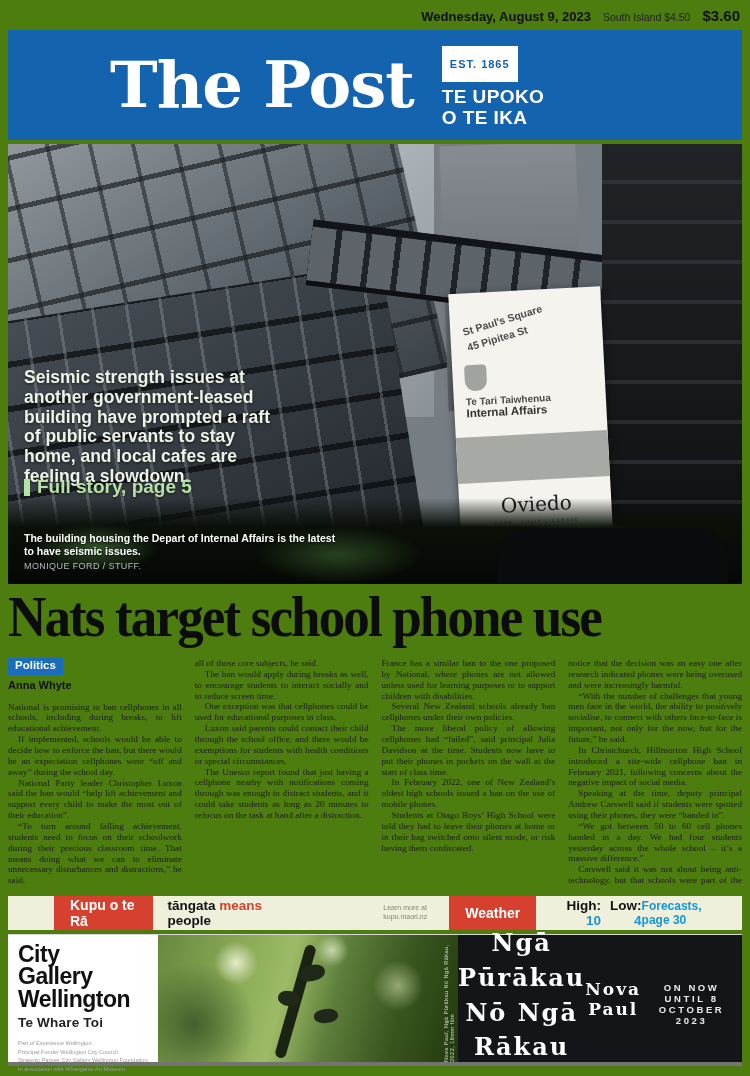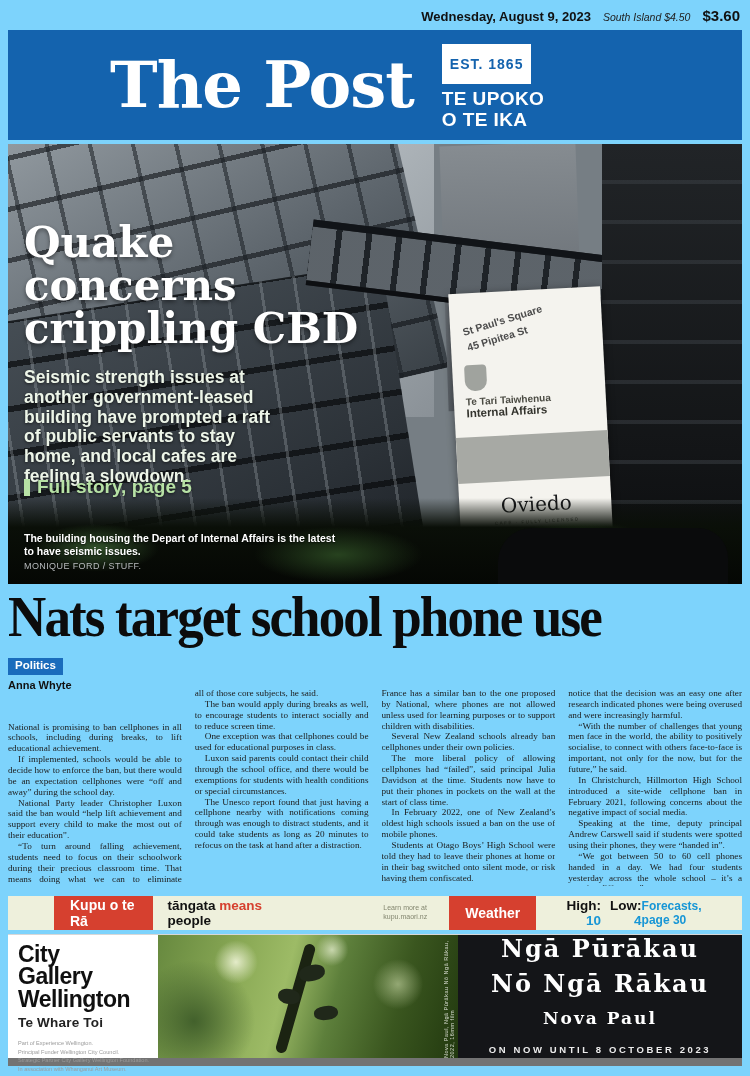--- a/index.html
+++ b/index.html
@@ -1,30 +1,30 @@
 <!DOCTYPE html>
 <html><head>
 <meta charset="utf-8">
 <style>
   * { box-sizing: border-box; margin: 0; padding: 0; }
   html,body { background:#fff; }
   body { width:750px; height:1076px; font-family:"Liberation Sans", sans-serif; }
-  .page { position:relative; width:750px; height:1076px; overflow:hidden; background:#7dd3fc; }
+  .page { position:relative; width:750px; height:1076px; overflow:hidden; background:#4d7c0f; }
 
   
   .topbar { height:30px; padding:7px 10px 0 0; display:flex; justify-content:flex-end; align-items:baseline; gap:12px; }
   .topbar .date { font-weight:700; font-size:13px; color:#111; }
-  .topbar .south { font-size:10.5px; color:#222;font-style:italic; }
+  .topbar .south { font-size:10.5px; color:#222; }
   .topbar .price { font-weight:700; font-size:15px; color:#111; }
 
   
   .masthead { margin:0 8px; height:110px; background:#1463ae; display:flex; align-items:center; padding-left:102px; }
   .brand { color:#fff; font-family:"DejaVu Serif", serif; font-weight:700; font-size:64px; letter-spacing:-1px; line-height:1; }
   .mast-right { margin-left:28px; color:#fff; padding-top:4px; }
-  .est-box { display:inline-block; background:#fff; color:#1463ae; font-weight:700; font-size:14px; letter-spacing:1px; padding:12px 8px; }
+  .est-box { display:inline-block; background:#fff; color:#1463ae; font-weight:700; font-size:11px; letter-spacing:1px; padding:12px 8px; }
   .tagline { font-weight:700; font-size:19px; line-height:1.08; letter-spacing:.4px; margin-top:5px; }
 
   
   .photo { position:relative; margin:4px 8px 0 8px; height:440px; overflow:hidden; background:#767e84; }
   .sky { position:absolute; left:0; top:0; width:58%; height:62%;
          background:linear-gradient(135deg,#d9dde0 0%,#adb4b9 55%,#8a9197 100%); }
   .bldg-a { position:absolute; left:-60px; top:-50px; width:470px; height:330px; transform:rotate(-13deg);
             background:
               repeating-linear-gradient(90deg, rgba(25,30,35,.55) 0 4px, rgba(0,0,0,0) 4px 42px),
               repeating-linear-gradient(0deg, rgba(15,18,22,.6) 0 5px, rgba(0,0,0,0) 5px 50px),
@@ -75,58 +75,58 @@
   .photo-credit { position:absolute; left:16px; bottom:13px; z-index:5; color:#b7babc; font-size:9px; letter-spacing:.4px; }
 
   
   .headline-main { margin:4px 8px 0 8px; height:62px; color:#0c0c0c;
                    font-family:"Liberation Serif", serif; font-weight:700; font-size:57px; line-height:1.0;
                    letter-spacing:-2px; white-space:nowrap; transform:scaleX(.93); transform-origin:0 50%; }
   .article { margin:8px 8px 0 8px; display:flex; gap:13px; height:228px; overflow:hidden; }
   .col { flex:1; font-family:"Liberation Serif", serif; font-size:9.2px; line-height:1.18;
          text-align:justify; color:#1c1c1c; overflow:hidden; }
   .col p { margin:0; text-indent:1.1em; }
-  .col .paras p:first-child { text-indent:0;margin-top:30px; }
+  .col .paras p:first-child { text-indent:0; }
   .kicker { display:inline-block; background:#1a6cbc; color:#fff; font-family:"Liberation Sans", sans-serif;
             font-weight:700; font-size:11.5px; padding:1px 7px 2px; }
   .byline { font-family:"Liberation Sans", sans-serif; font-weight:700; font-size:11px; margin:4px 0 10px; color:#111; }
 
   
   .strip { margin:10px 8px 0 8px; height:34px; background:#eef0dc; display:flex; align-items:center; }
   .badge-red { align-self:stretch; background:#d6402f; color:#fff; display:flex; align-items:center;
                font-weight:700; font-size:14px; padding:0 16px;margin-left:46px; }
   .phrase { margin-left:14px; font-weight:700; font-size:13.5px; color:#111; }
   .phrase .mid { color:#d6402f; }
   .learn { margin-left:105px; font-size:7px; line-height:1.25; color:#83866f; }
   .badge-red.weather { margin-left:22px; }
   .temps { margin-left:24px; display:flex; gap:8px; font-weight:700; font-size:13.5px; color:#111;text-align:right; }
   .temps .val { color:#1796d6; }
   .forecasts { margin-left:auto; margin-right:16px; color:#1796d6; font-weight:700; font-size:12px; }
 
   
-  .ad { margin:4px 8px 0 8px; height:132px; display:flex; border-top:1px solid #d7d7d7; border-bottom:8px solid #737373; }
+  .ad { margin:4px 8px 0 8px; height:132px; display:flex; border-top:1px solid #d7d7d7; border-bottom:4px solid #737373; }
   .ad-left { width:150px; background:#fff; padding:8px 4px 0 10px; }
   .gallery-name div { font-weight:700; font-size:23px; line-height:.97; letter-spacing:-.5px; color:#101010; }
   .gallery-sub { font-weight:700; font-size:13.5px; margin-top:5px; color:#222; letter-spacing:.2px; }
   .credits { margin-top:9px; font-size:5.6px; line-height:1.55; color:#9b9b9b; }
   .ad-photo { flex:1; position:relative; overflow:hidden;
               background:
                 radial-gradient(circle at 26% 22%, rgba(238,243,214,.9) 0%, rgba(238,243,214,0) 9%),
                 radial-gradient(circle at 58% 12%, rgba(222,232,198,.8) 0%, rgba(222,232,198,0) 8%),
                 radial-gradient(circle at 80% 40%, rgba(205,220,170,.6) 0%, rgba(205,220,170,0) 10%),
                 radial-gradient(circle at 12% 70%, rgba(60,90,40,.9) 0%, rgba(60,90,40,0) 22%),
                 linear-gradient(105deg,#67893f 0%,#8cab57 28%,#9dbb66 42%,#5d7f3b 58%,#3a561f 78%,#22390f 100%); }
   .branch { position:absolute; left:44%; top:6%; width:11px; height:92%; background:#1b2312; transform:rotate(16deg); border-radius:6px; }
   .fig { position:absolute; border-radius:45%; background:#20281a; }
   .fig1 { left:47%; top:24%; width:26px; height:16px; transform:rotate(-12deg); }
   .fig2 { left:40%; top:44%; width:22px; height:15px; transform:rotate(10deg); }
   .fig3 { left:52%; top:58%; width:24px; height:14px; transform:rotate(-6deg); }
   .vert-credit { position:absolute; right:3px; top:4px; writing-mode:vertical-rl; transform:rotate(180deg);
                  font-size:5.5px; letter-spacing:.5px; color:#e6e9e0; opacity:.9; }
-  .ad-black { width:284px; background:#141518; color:#fff; display:flex; flex-direction:column;
+  .ad-black { width:284px; background:#141518; color:#fff; display:flex; flex-direction:row;
               align-items:center; justify-content:center; text-align:center; padding-bottom:6px; }
   .exhibit-title { font-family:"DejaVu Serif", serif; font-weight:700; font-size:24px; line-height:1.45; letter-spacing:2px; }
   .exhibit-artist { font-family:"DejaVu Serif", serif; font-weight:700; font-size:17px; letter-spacing:2px; margin-top:7px; }
   .exhibit-dates { margin-top:16px; font-weight:700; font-size:9.5px; letter-spacing:2.6px; color:#ececec; }
 </style>
 </head>
 <body>
 
 <div class="page">
 
@@ -168,25 +168,20 @@
       <div class="sign-gap"></div>
       <div class="sign-oviedo">
         <div class="cafe-name">Oviedo</div>
         <div class="cafe-sub">CAFÉ · FULLY LICENSED</div>
       </div>
     </div>
 
     <div class="vegetation"></div>
     <div class="car"></div>
 
-    <div class="hero-headline">
-        <div>Quake</div>
-        <div>concerns</div>
-        <div>crippling CBD</div>
-      </div>
     <div class="hero-deck">Seismic strength issues at another government-leased building have prompted a raft of public servants to stay home, and local cafes are feeling a slowdown.</div>
     <div class="story-link">
       <span class="story-bar"></span>
       <span>Full story, page 5</span>
     </div>
     <div class="photo-caption">The building housing the Depart of Internal Affairs is the latest to have seismic issues.</div>
     <div class="photo-credit">MONIQUE FORD / STUFF.</div>
   </div>
 
   <div class="headline-main">Nats target school phone use</div>

